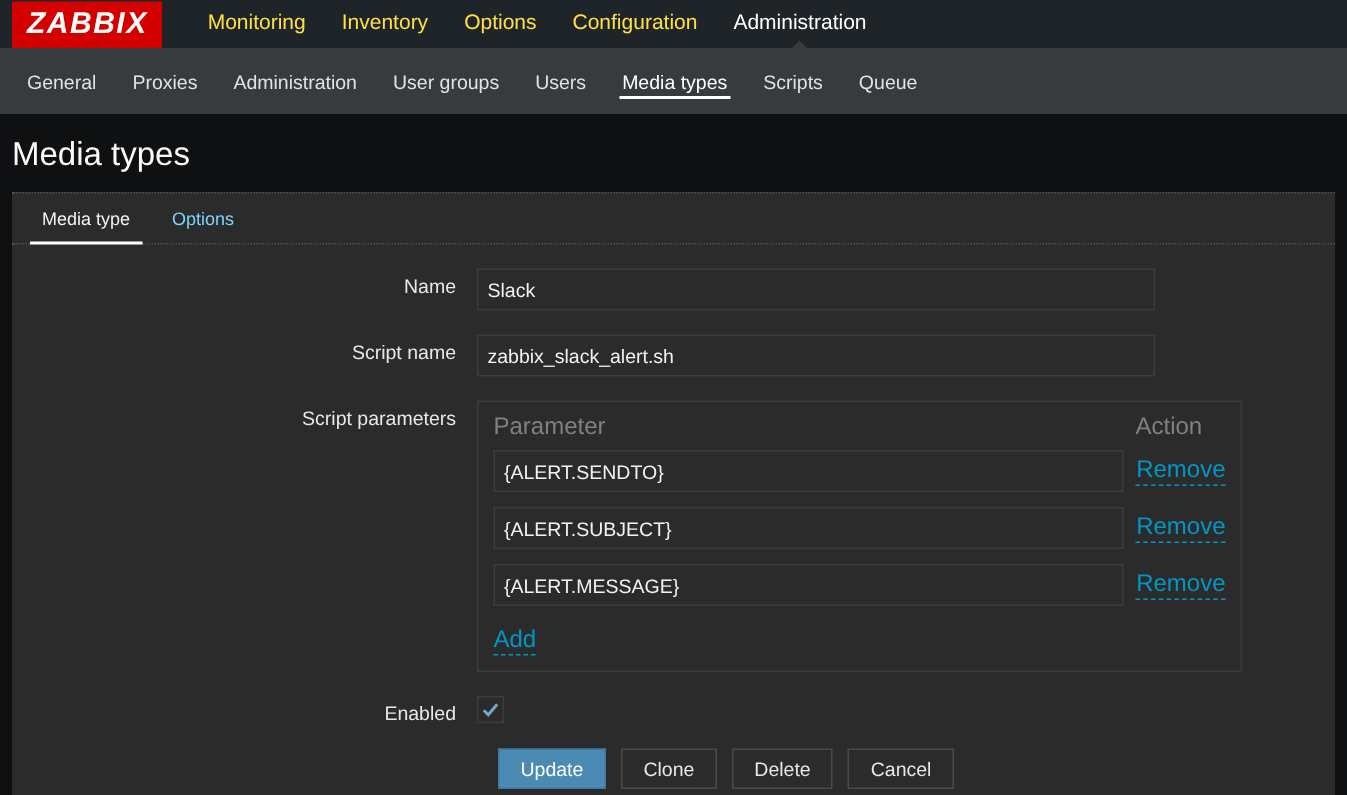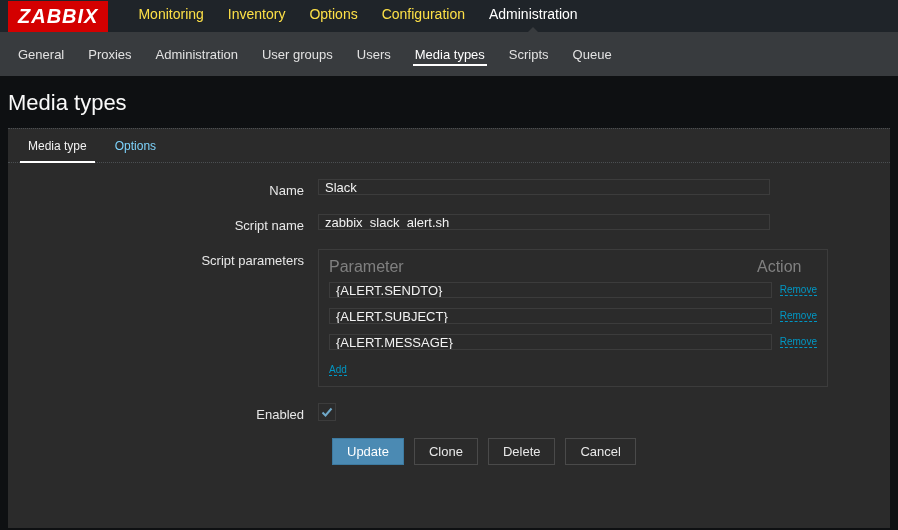--- a/index.html
+++ b/index.html
@@ -115,21 +115,21 @@
     padding-top: 4px;
     color: #e8e8e8;
   }
   .field { flex: 0 0 auto; }
   input[type="text"], select {
     background: #2b2b2b;
     border: 1px solid #3c3c3c;
     color: #f2f2f2;
     font-size: 13px;
     padding: 4px 6px;
-    height: 16px;
+    height: 28px;
     outline: none;
   }
   .w-name { width: 452px; }
   .w-script { width: 452px; }
   select { width: 92px; height: 24px; padding: 2px 4px; }
   .param-box {
     border: 1px solid #3c3c3c;
     width: 510px;
     padding: 8px 10px 10px;
   }
@@ -149,21 +149,21 @@
   .param-row input[type="text"] {
     flex: 1;
     margin-right: 8px;
     width: 418px;
   }
   .link {
     color: #0097c4;
     text-decoration: none;
     border-bottom: 1px dashed #0097c4;
     cursor: pointer;
-    font-size: 10px;
+    font-size: 16px;
   }
   .add-link { margin-top: 4px; display: inline-block; }
   .chk {
     width: 18px; height: 18px;
     border: 1px solid #3c3c3c;
     background: #2b2b2b;
     display: inline-flex;
     align-items: center; justify-content: center;
     cursor: pointer;
   }

